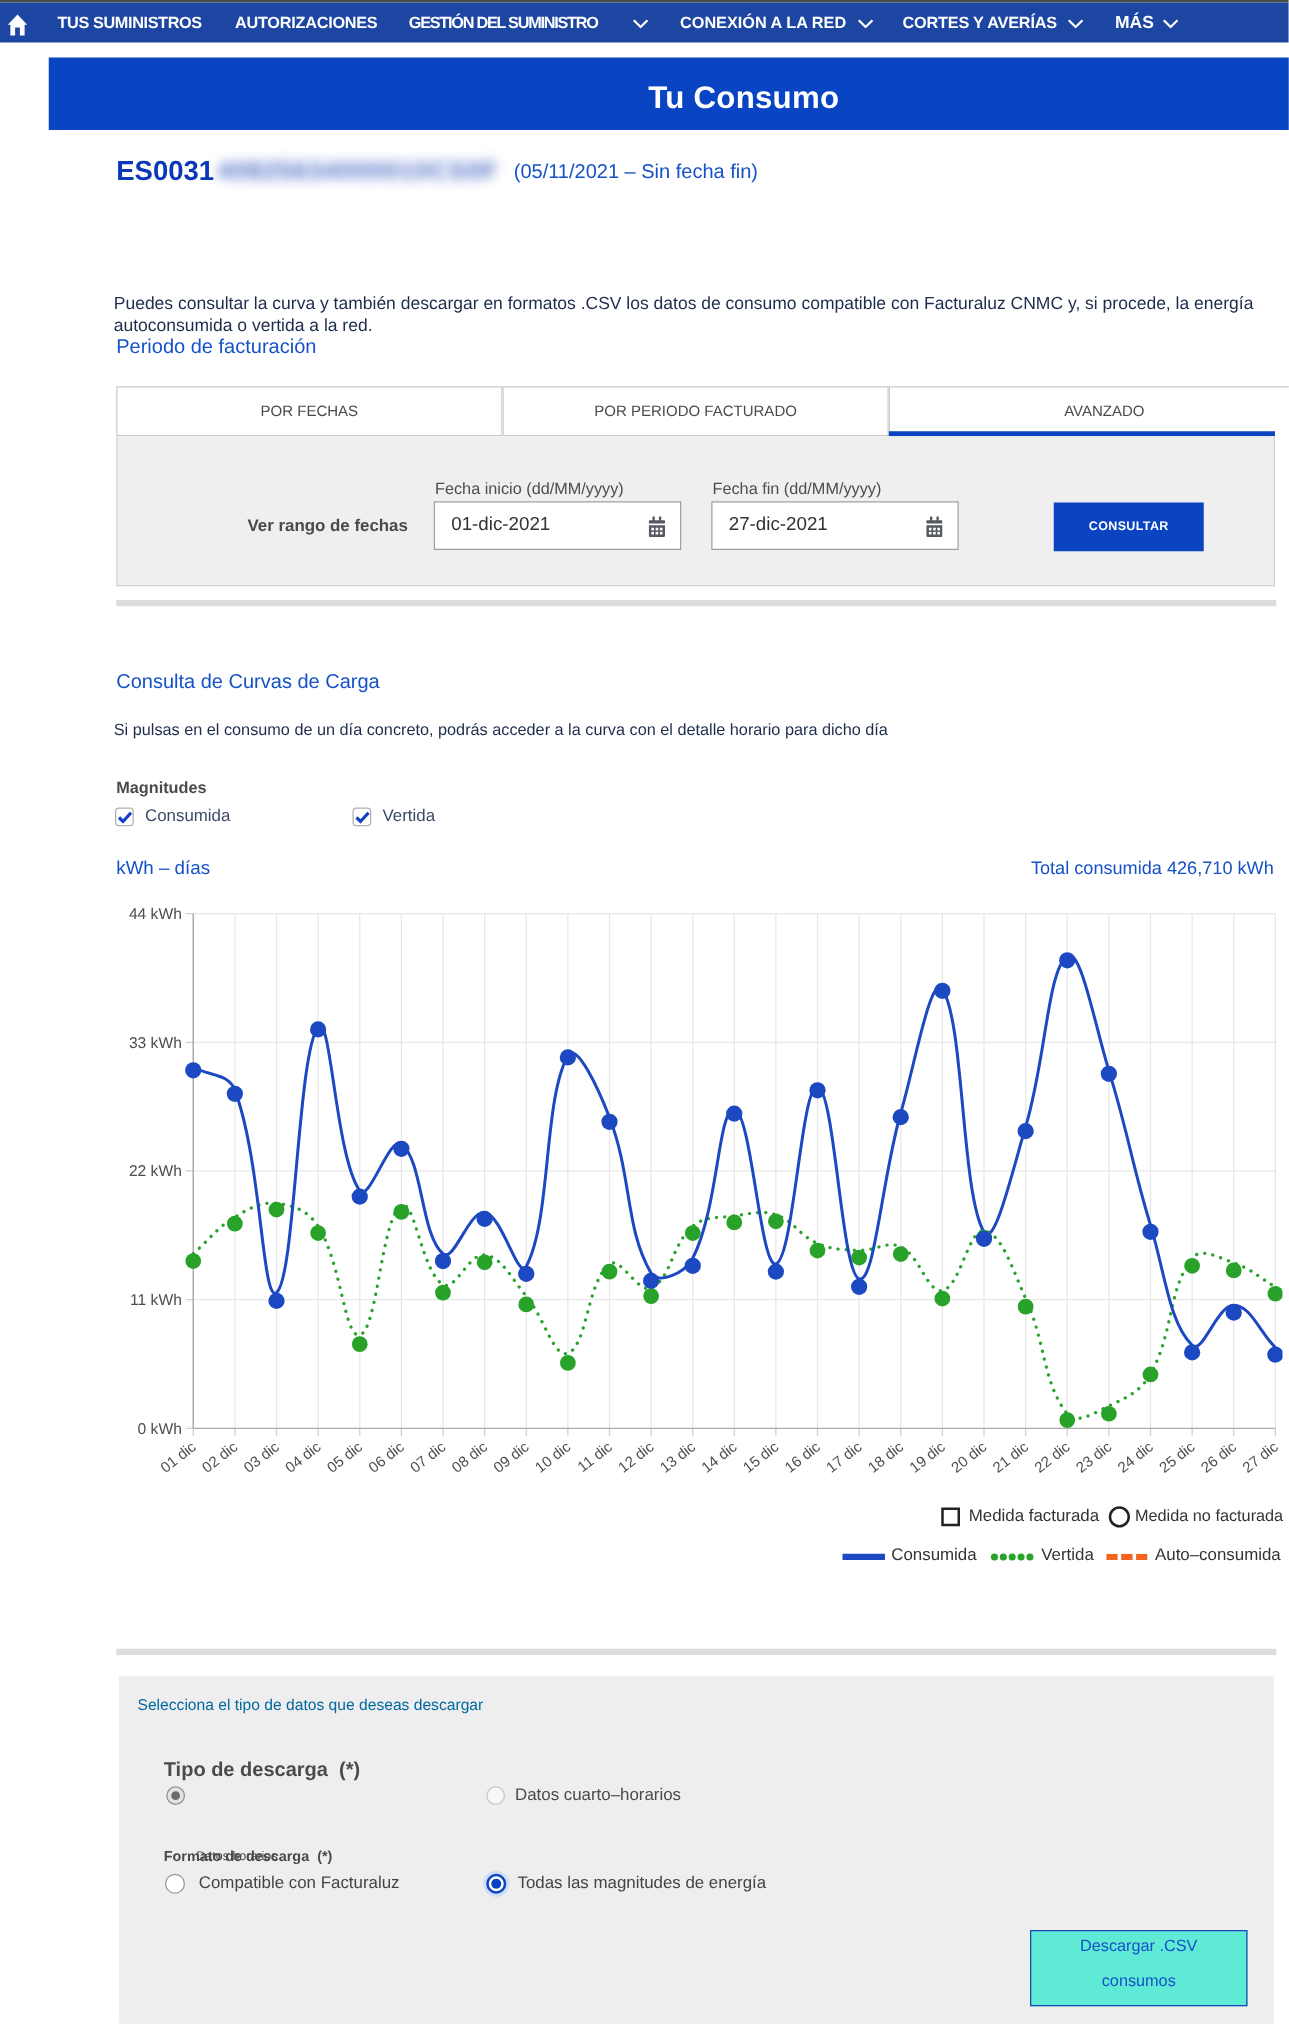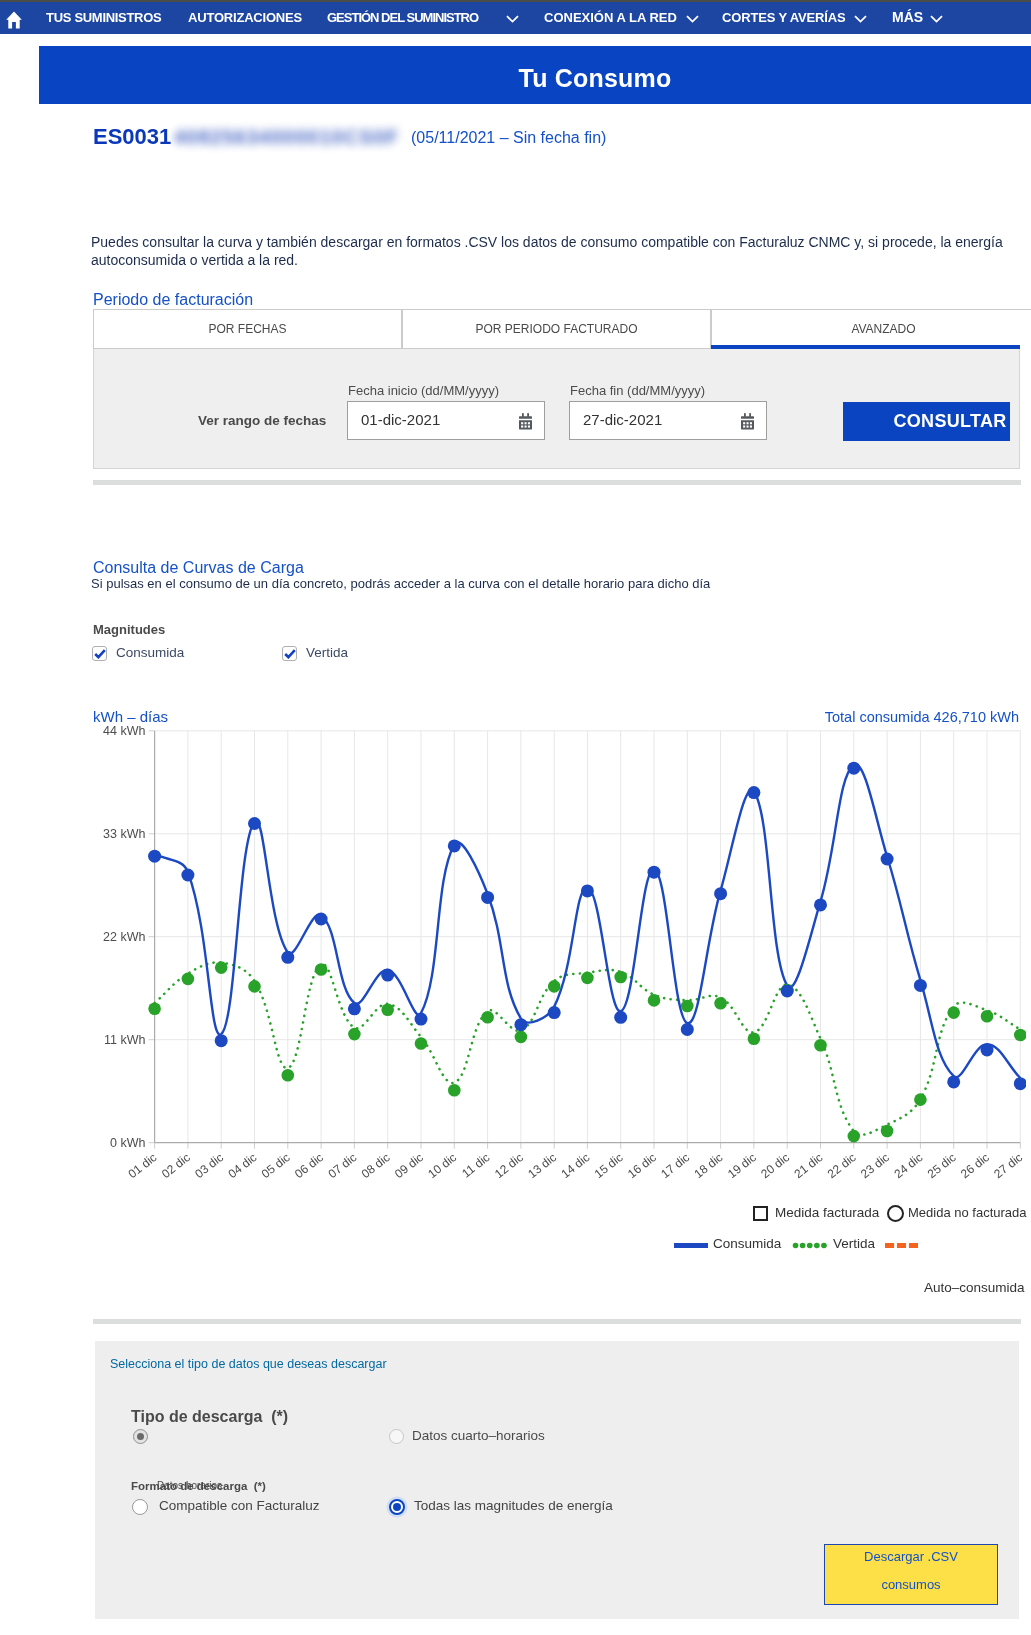--- a/index.html
+++ b/index.html
@@ -6,31 +6,31 @@
   html,body{margin:0;padding:0;background:#fff;}
   body{width:1031px;height:1635px;position:relative;font-family:"Liberation Sans",sans-serif;overflow:hidden;}
   .abs{position:absolute;}
   
   .topline{left:0;top:0;width:1031px;height:2px;background:#4c4c48;}
   .nav{left:0;top:2px;width:1031px;height:32px;background:#1d46a3;color:#fff;}
   .nav .item{position:absolute;top:0;height:32px;line-height:31px;font-size:13px;font-weight:bold;white-space:nowrap;}
   .titlebar{left:0;top:46px;width:1031px;height:58px;background:#0944c2;margin-left:39px;}
   .titlebar .t{position:absolute;left:0;top:0;width:1112px;height:64px;line-height:64px;text-align:center;color:#fff;font-size:25px;font-weight:bold;letter-spacing:0.2px;}
   
-  .h-blue{color:#1551c8;font-size:16px;margin-top:22px;}
+  .h-blue{color:#1551c8;font-size:16px;}
   .body-txt{color:#1d2c4c;font-size:14px;margin-top:32px;}
   
   .tab{box-sizing:border-box;position:absolute;top:309px;height:40px;background:#fff;border:1px solid #cbcbcb;color:#4a4a4a;font-size:12px;text-align:center;line-height:38px;}
   .tab.active{border-bottom:none;}
   .tabline{left:711px;top:345px;width:309px;height:4px;background:#0b44c0;}
   
   .panel{box-sizing:border-box;background:#efefef;border:1px solid #d4d4d4;}
   .inp{box-sizing:border-box;background:#fff;border:1px solid #9e9e9e;}
   .divider{height:5px;background:#dcdddd;}
-  .btn-blue{background:#0b44c0;color:#fff;font-weight:bold;font-size:18px;letter-spacing:0.3px;text-align:center;padding-left:47px;}
+  .btn-blue{background:#0b44c0;color:#fff;font-weight:bold;font-size:10px;letter-spacing:0.3px;text-align:center;}
   .small-lbl{color:#4d4d4d;font-size:13px;white-space:nowrap;}
   .bold-lbl{color:#4a4a4a;font-weight:bold;}
 </style>
 </head>
 <body>
   <div class="abs topline"></div>
   <div class="abs nav">
     <svg class="abs" style="left:6px;top:9px" width="16" height="18" viewBox="0 0 16 18">
       <path fill="#fff" d="M8 0.6 15.8 8.8 13.7 8.8 13.7 17.4 9.9 17.4 9.9 11 6.1 11 6.1 17.4 2.3 17.4 2.3 8.8 0.2 8.8 Z"></path>
     </svg>
@@ -298,34 +298,34 @@
   <div class="abs" style="left:908px;top:1205px;font-size:13px;color:#333;white-space:nowrap;">Medida no facturada</div>
   <div class="abs" style="left:673.5px;top:1243px;width:34.5px;height:4.5px;background:#1c48c2;"></div>
   <div class="abs" style="left:713px;top:1236px;font-size:13.5px;color:#333;white-space:nowrap;">Consumida</div>
   <svg class="abs" style="left:792px;top:1242px" width="36" height="7" viewBox="0 0 36 7">
     <line x1="3.5" y1="3.5" x2="35" y2="3.5" stroke="#28a228" stroke-width="5.6" stroke-dasharray="0.1 7" stroke-linecap="round"></line>
   </svg>
   <div class="abs" style="left:833px;top:1236px;font-size:13.5px;color:#333;white-space:nowrap;">Vertida</div>
   <svg class="abs" style="left:885px;top:1243px" width="33" height="5" viewBox="0 0 33 5">
     <line x1="0" y1="2.5" x2="33" y2="2.5" stroke="#f4641e" stroke-width="5" stroke-dasharray="9.1 2.85"></line>
   </svg>
-  <div class="abs" style="left:924px;top:1236px;font-size:13.5px;color:#333;white-space:nowrap;margin-top:44px;">Auto–consumida</div>
+  <div class="abs" style="left:924px;top:1236px;font-size:13.5px;color:#333;white-space:nowrap;">Auto–consumida</div>
 
   <div class="abs divider" style="left:93px;top:1319px;width:928px;"></div>
 
   <div class="abs" style="left:95px;top:1341px;width:924px;height:278px;background:#eeeeee;"></div>
   <div class="abs" style="left:110px;top:1357px;font-size:12.5px;font-weight:normal;color:#0369a1;">Selecciona el tipo de datos que deseas descargar</div>
   <div class="abs bold-lbl" style="left:131px;top:1408px;font-size:16px;white-space:nowrap;">Tipo de descarga&nbsp; (*)</div>
   <div class="abs" style="left:133px;top:1429px;width:15px;height:15px;box-sizing:border-box;border:1.8px solid #909090;border-radius:50%;background:#e3e3e3;"></div>
   <div class="abs" style="left:136.8px;top:1432.8px;width:7.5px;height:7.5px;border-radius:50%;background:#6b6b6b;"></div>
   <div class="abs" style="left:157px;top:1480px;font-size:10px;color:#4a4a4a;white-space:nowrap;">Datos horarios</div>
   <div class="abs" style="left:389px;top:1429px;width:15px;height:15px;box-sizing:border-box;border:1.5px solid #c6c6c6;border-radius:50%;background:#f7f7f7;"></div>
   <div class="abs" style="left:412px;top:1428px;font-size:13.5px;color:#4a4a4a;white-space:nowrap;">Datos cuarto–horarios</div>
   <div class="abs bold-lbl" style="left:131px;top:1480px;font-size:11.5px;white-space:nowrap;">Formato de descarga&nbsp; (*)</div>
   <div class="abs" style="left:132px;top:1499px;width:16px;height:16px;box-sizing:border-box;border:1.5px solid #9a9a9a;border-radius:50%;background:#fff;"></div>
   <div class="abs" style="left:159px;top:1498px;font-size:13.5px;color:#444;white-space:nowrap;">Compatible con Facturaluz</div>
   <div class="abs" style="left:389px;top:1499px;width:16px;height:16px;box-sizing:border-box;border:2.2px solid #0b44c0;border-radius:50%;background:#fff;box-shadow:0 0 0 2.5px #cfdef6;"></div>
   <div class="abs" style="left:393px;top:1503px;width:8px;height:8px;border-radius:50%;background:#0b44c0;"></div>
   <div class="abs" style="left:414px;top:1498px;font-size:13.5px;color:#444;white-space:nowrap;">Todas las magnitudes de energía</div>
-  <div class="abs" style="left:824px;top:1544px;width:174px;height:61px;box-sizing:border-box;background:#fde047;border:1.5px solid #1b46b4;text-align:center;color:#1551c8;font-size:13px;">
+  <div class="abs" style="left:824px;top:1544px;width:174px;height:61px;box-sizing:border-box;background:#5eead4;border:1.5px solid #1b46b4;text-align:center;color:#1551c8;font-size:13px;">
     <div style="margin-top:4px;">Descargar .CSV</div>
     <div style="margin-top:13px;">consumos</div>
   </div>
 
 </body></html>

